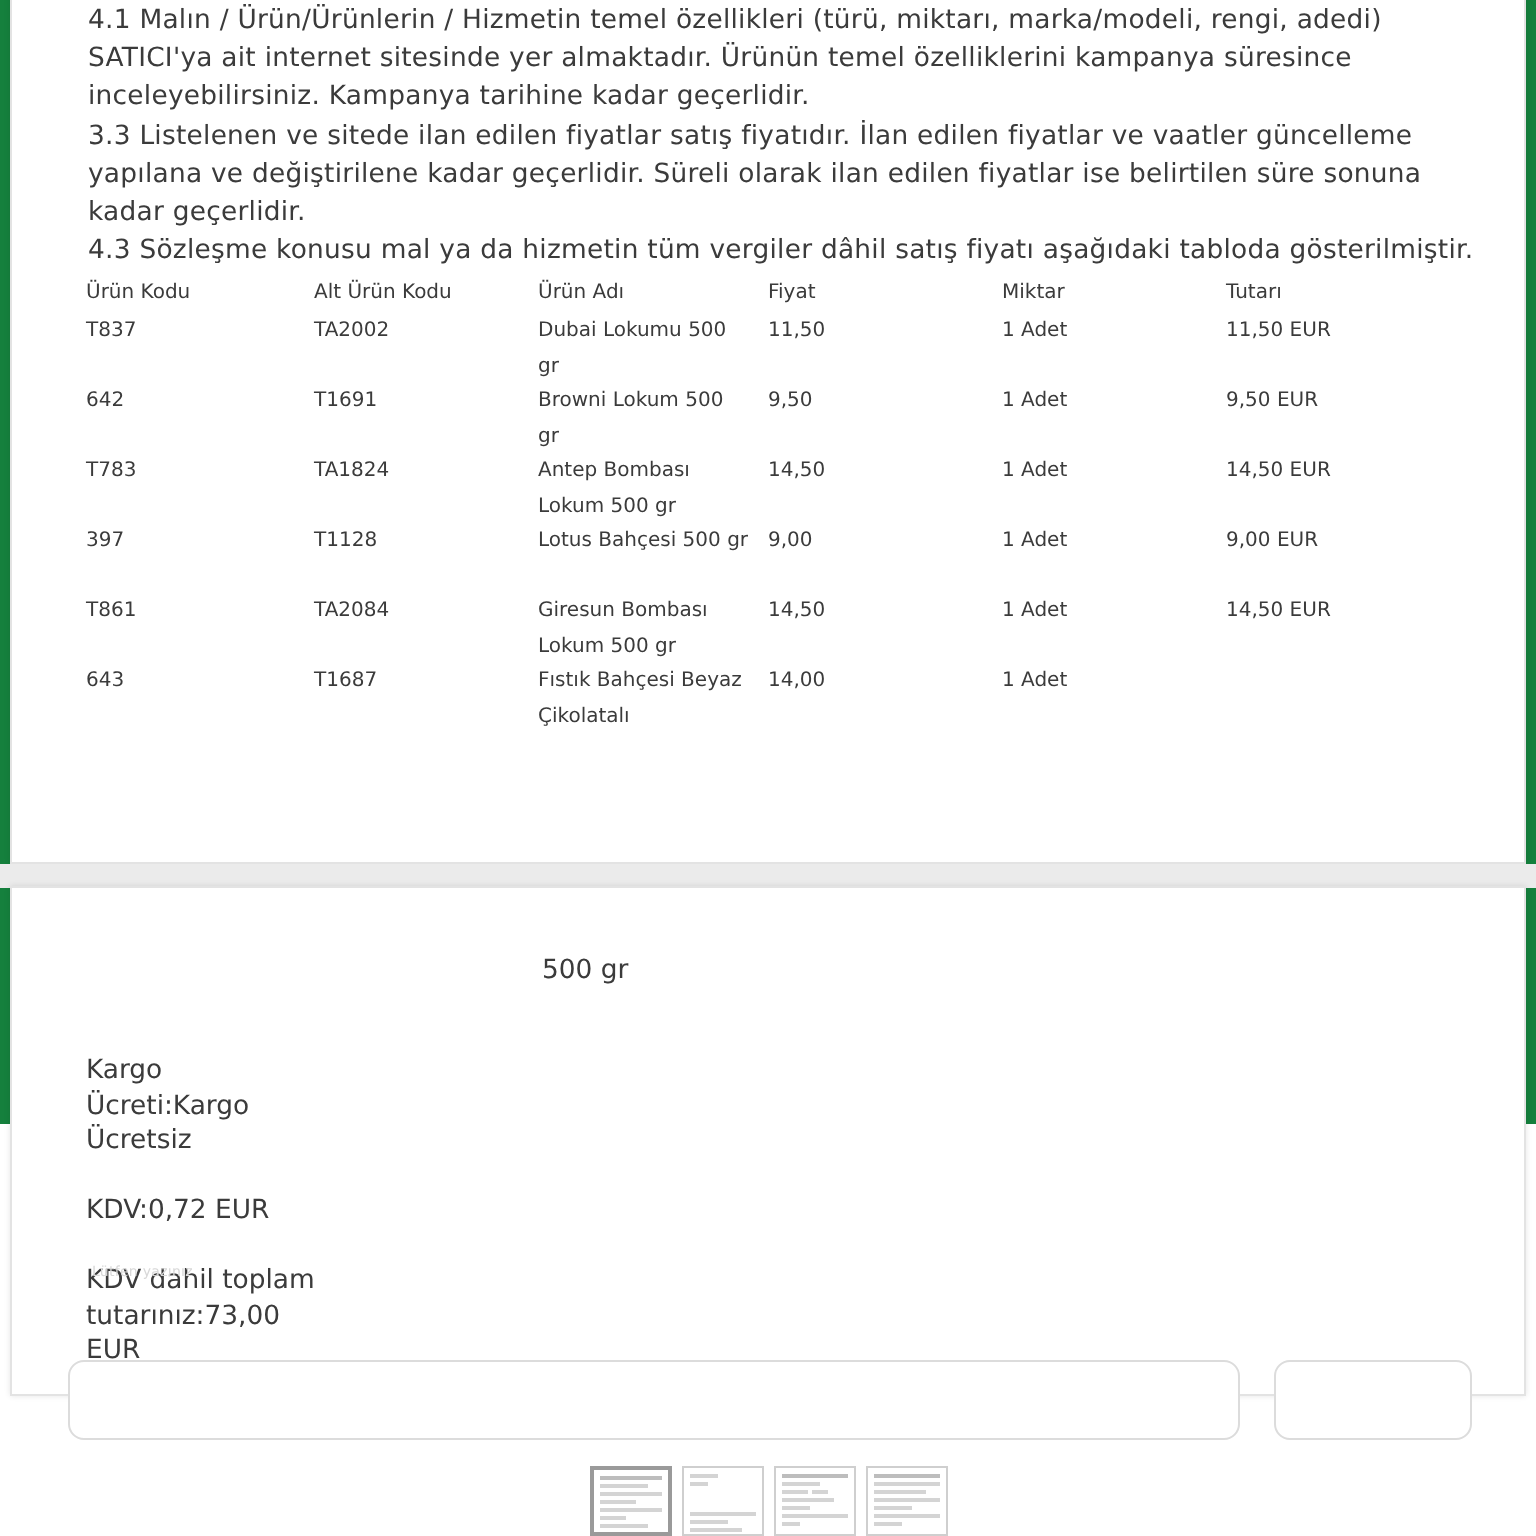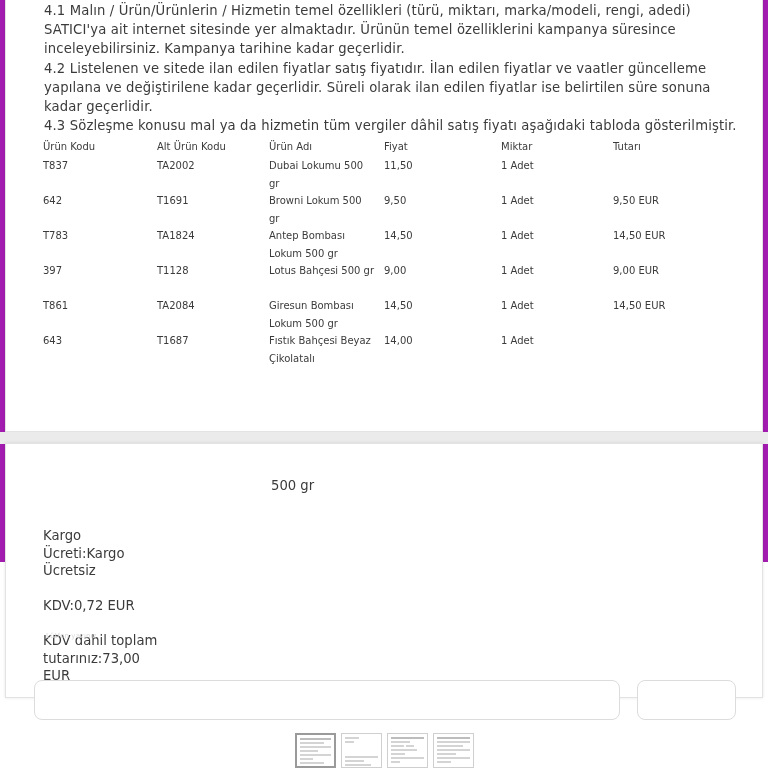--- a/index.html
+++ b/index.html
@@ -9,21 +9,21 @@
     height: 768px;
     background: #ffffff;
     font-family: "DejaVu Sans", "Liberation Sans", sans-serif;
     overflow: hidden;
   }
 
   #viewer {
     position: relative;
     width: 768px;
     height: 562px;
-    background: #a21caf;
+    background: #15803d;
   }
 
   
   .page {
     position: absolute;
     left: 5px;
     width: 758px;
     background: #ffffff;
     border: 1px solid #e3e3e3;
     box-sizing: border-box;
@@ -168,41 +168,42 @@
 </style>
 </head>
 <body>
 
 <div id="viewer">
 
   <div class="page" id="page-1">
 
     <div class="para-block">
       <p>4.1 Malın / Ürün/Ürünlerin / Hizmetin temel özellikleri (türü, miktarı, marka/modeli, rengi, adedi) SATICI'ya ait internet sitesinde yer almaktadır. Ürünün temel özelliklerini kampanya süresince inceleyebilirsiniz. Kampanya tarihine kadar geçerlidir.</p>
-      <p>4.2 Listelenen ve sitede ilan edilen fiyatlar satış fiyatıdır. İlan edilen fiyatlar ve vaatler güncelleme yapılana ve değiştirilene kadar geçerlidir. Süreli olarak ilan edilen fiyatlar ise belirtilen süre sonuna kadar geçerlidir.</p>
+      <p>3.3 Listelenen ve sitede ilan edilen fiyatlar satış fiyatıdır. İlan edilen fiyatlar ve vaatler güncelleme yapılana ve değiştirilene kadar geçerlidir. Süreli olarak ilan edilen fiyatlar ise belirtilen süre sonuna kadar geçerlidir.</p>
       <p>4.3 Sözleşme konusu mal ya da hizmetin tüm vergiler dâhil satış fiyatı aşağıdaki tabloda gösterilmiştir.</p>
     </div>
 
     <div class="tbl">
 
       <div class="trow head">
         <span class="cell c-code">Ürün Kodu</span>
         <span class="cell c-alt">Alt Ürün Kodu</span>
         <span class="cell c-name">Ürün Adı</span>
         <span class="cell c-price">Fiyat</span>
         <span class="cell c-qty">Miktar</span>
         <span class="cell c-total">Tutarı</span>
       </div>
 
       <div class="trow">
         <span class="cell c-code">T837</span>
         <span class="cell c-alt">TA2002</span>
         <span class="cell c-name">Dubai Lokumu 500 gr</span>
         <span class="cell c-price">11,50</span>
         <span class="cell c-qty">1 Adet</span>
+        <span class="cell c-total">11,50 EUR</span>
       </div>
 
       <div class="trow">
         <span class="cell c-code">642</span>
         <span class="cell c-alt">T1691</span>
         <span class="cell c-name">Browni Lokum 500 gr</span>
         <span class="cell c-price">9,50</span>
         <span class="cell c-qty">1 Adet</span>
         <span class="cell c-total">9,50 EUR</span>
       </div>

